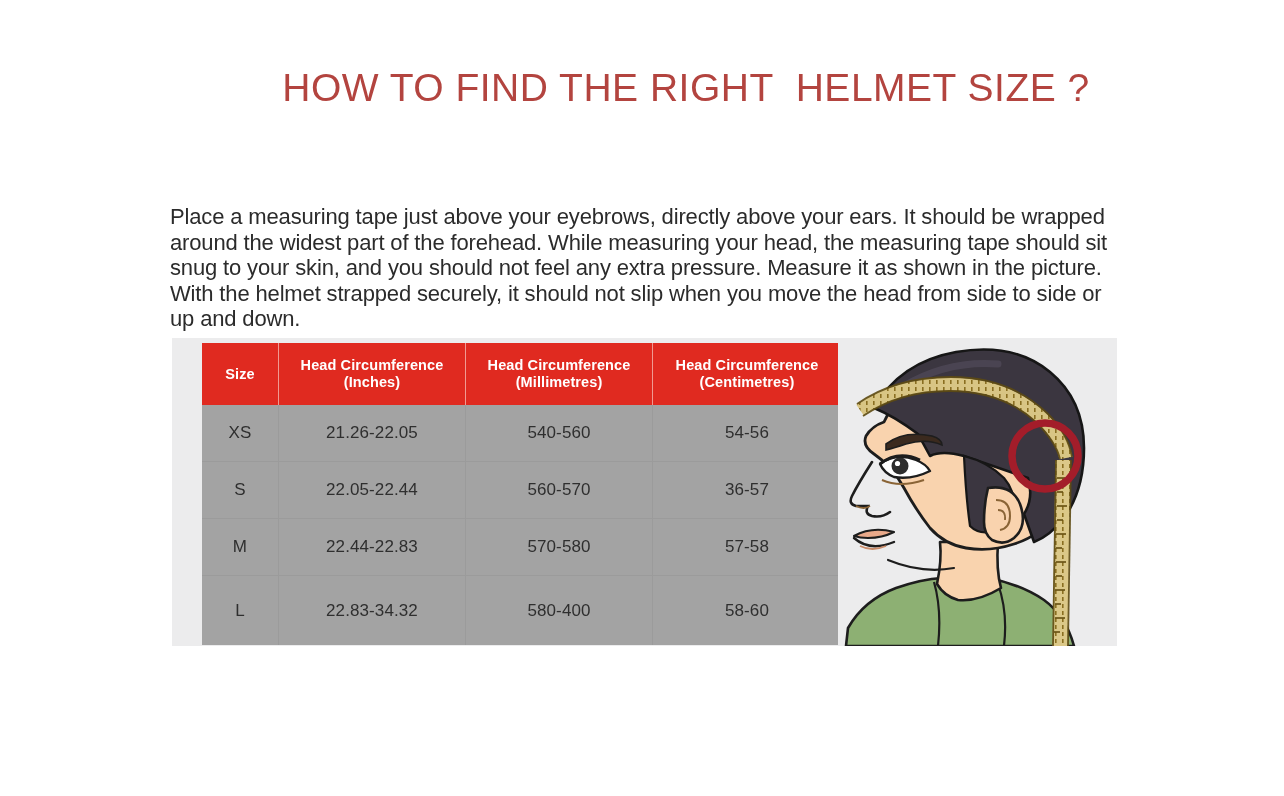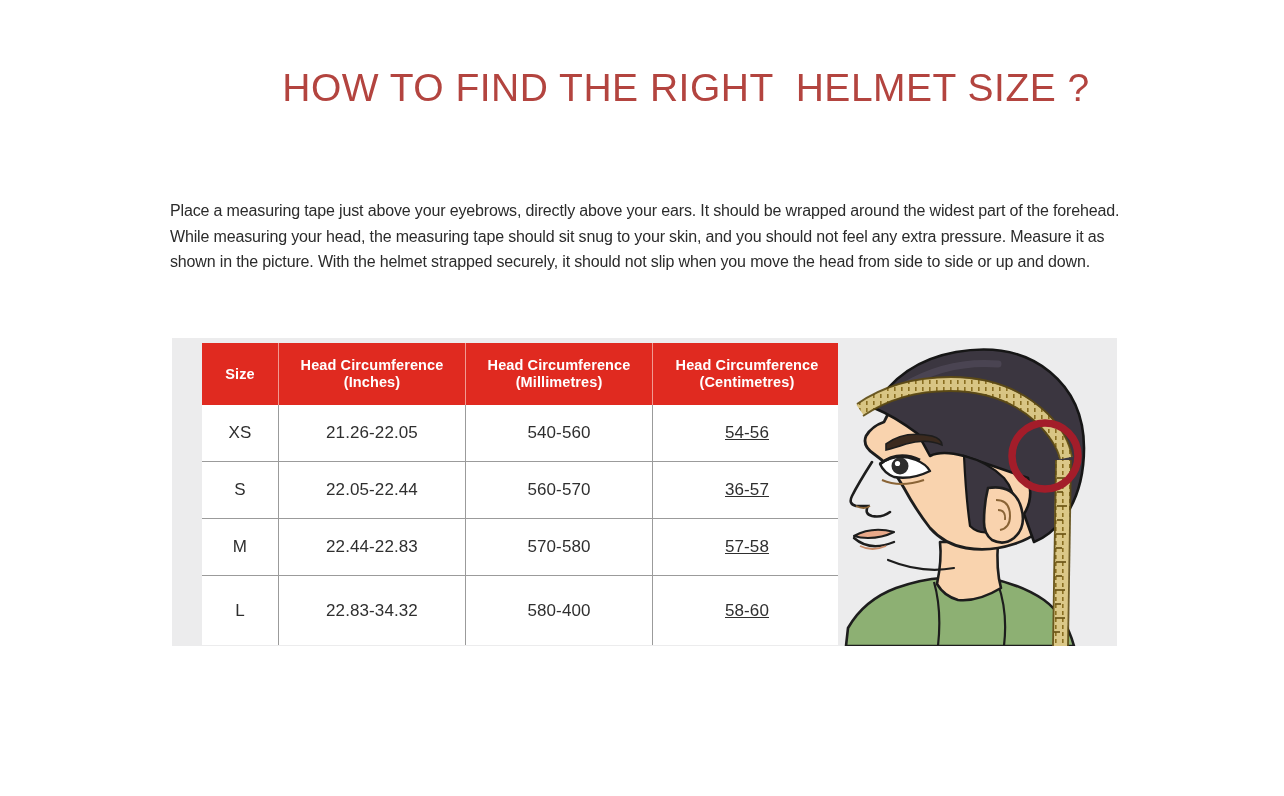--- a/index.html
+++ b/index.html
@@ -32,21 +32,21 @@
     white-space: pre;
     padding-left: 44px;
   }
 
   
   .intro {
     position: absolute;
     left: 170px;
     top: 182px;
     width: 952px;
-    font-size: 16px;
+    font-size: 22px;
     line-height: 25.6px;
     color: #2b2b2b;
     font-weight: 400;
     letter-spacing: -0.15px;
     text-align: left;
   }
 
   
   .panel {
     position: absolute;
@@ -79,30 +79,30 @@
     font-size: 14.5px;
     font-weight: 700;
     line-height: 17px;
     height: 62px;
     border-right: 1px solid #f09a92;
     letter-spacing: 0.1px;
   }
   .size-table thead th:last-child { border-right: none; }
 
   .size-table tbody td {
-    background: #ffffff;
+    background: #a3a3a3;
     font-size: 17px;
     font-weight: 400;
     color: #2f2f2f;
     height: 45px;
     border-bottom: 1px solid #9b9b9b;
     border-right: 1px solid #9b9b9b;
     letter-spacing: 0.1px;
   }
-  .size-table tbody td:last-child { border-right: none; text-decoration: underline; }
+  .size-table tbody td:last-child { border-right: none; }
   .size-table tbody tr:last-child td { border-bottom: none; height: 55px; }
 
   .col-size  { width: 76px; }
   .col-in    { width: 186px; }
   .col-mm    { width: 186px; }
   .col-cm    { width: 188px; }
 
   
   .illustration {
     position: absolute;

